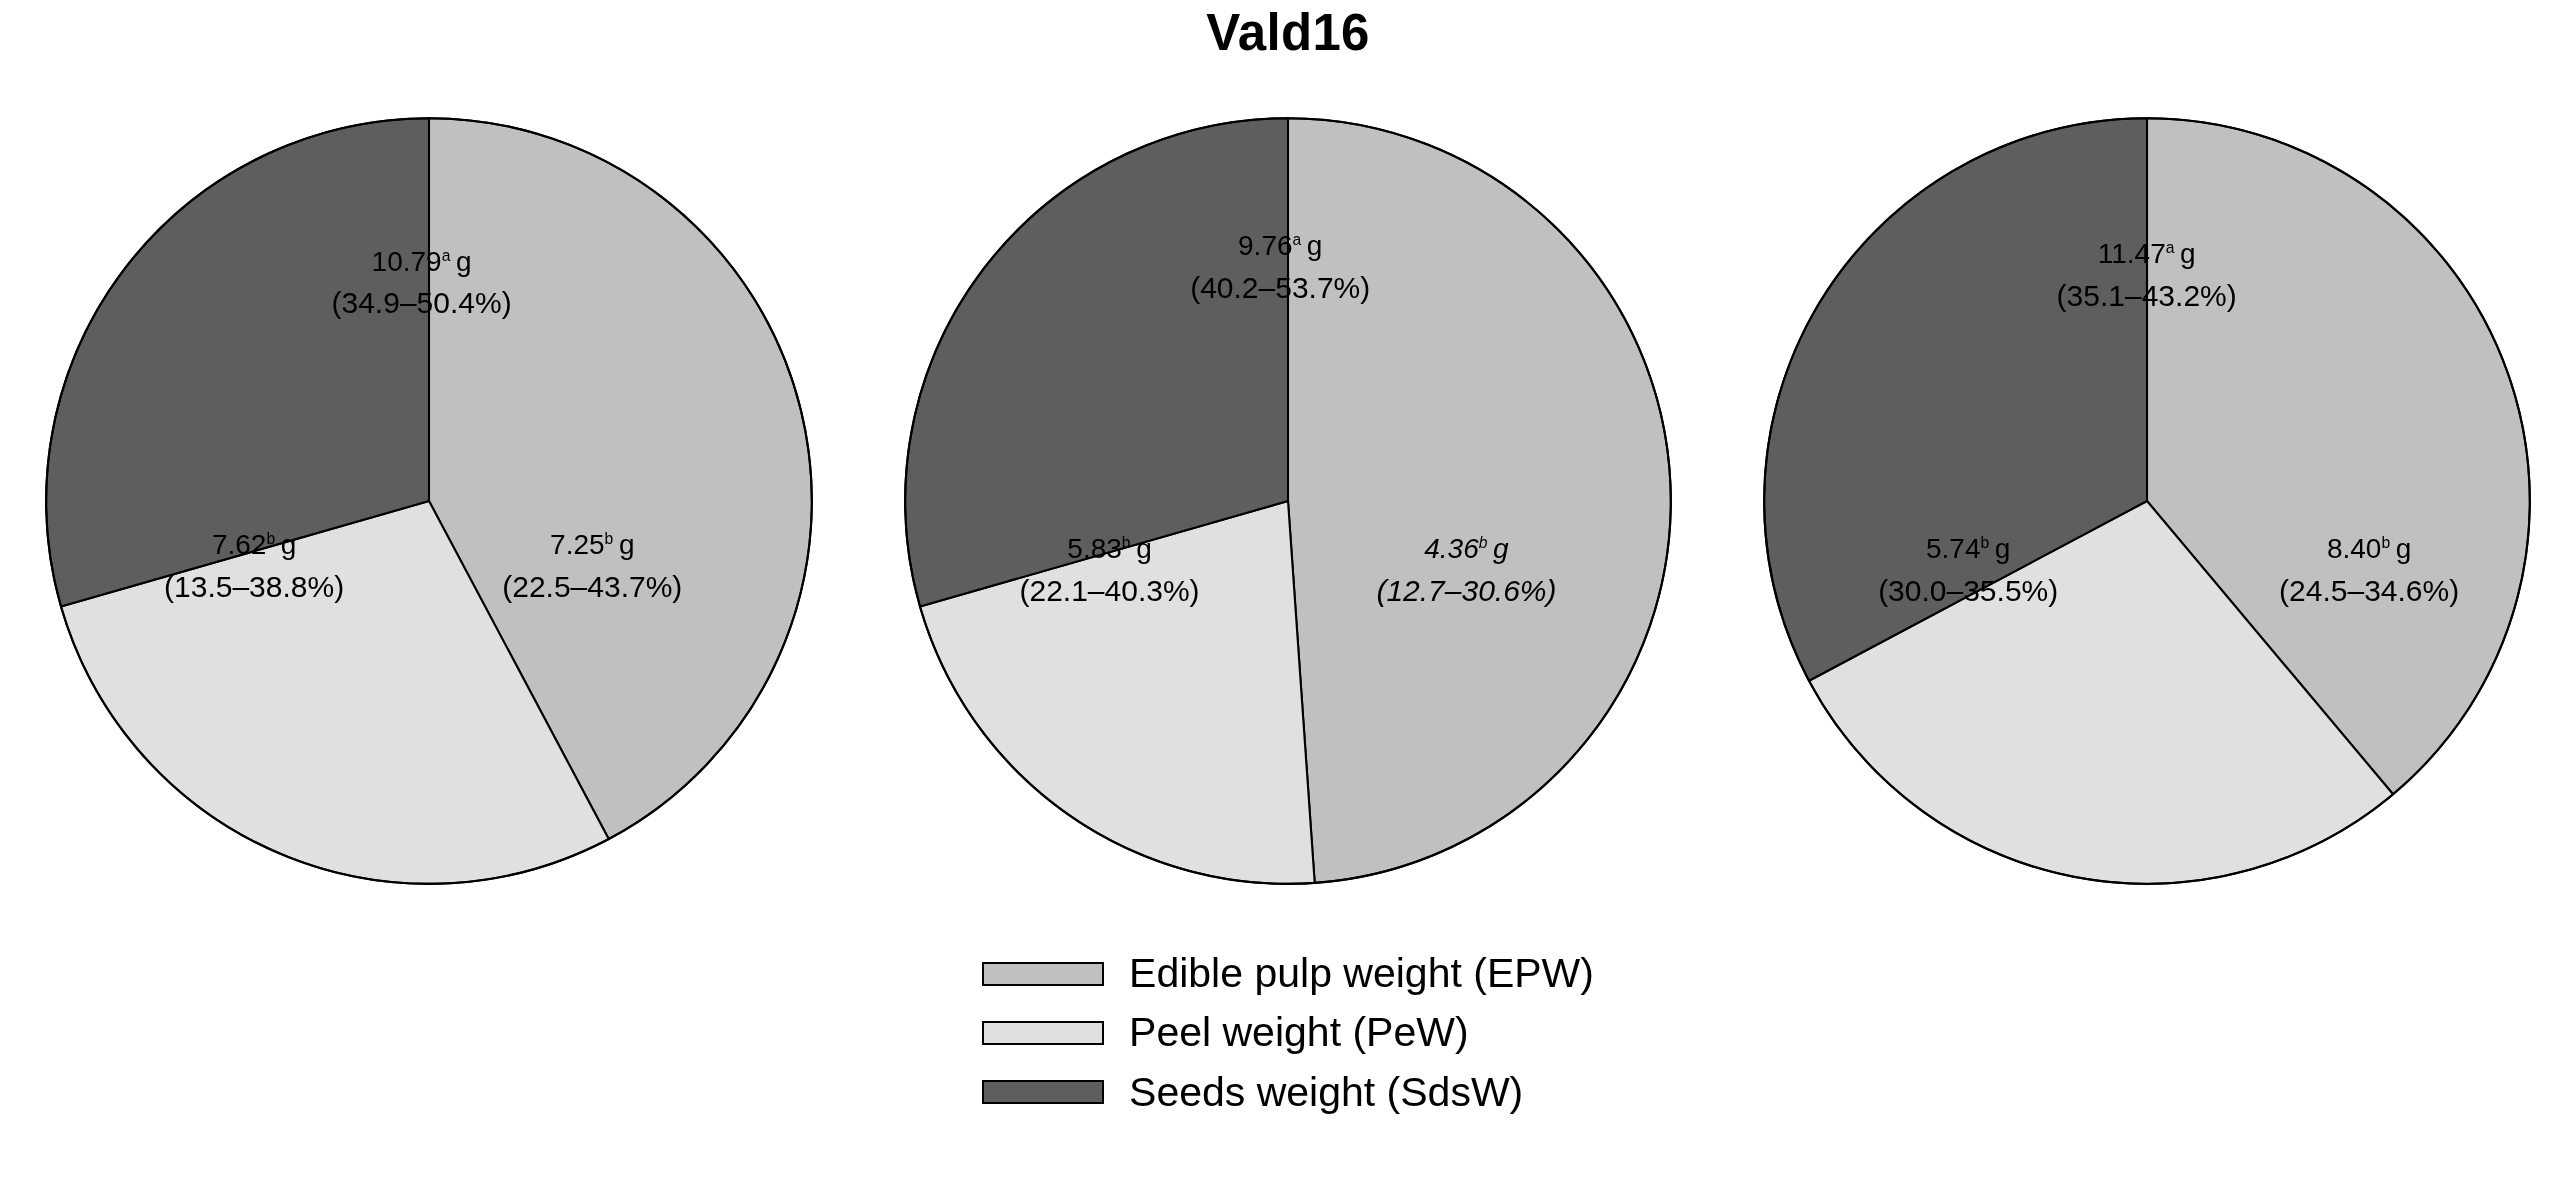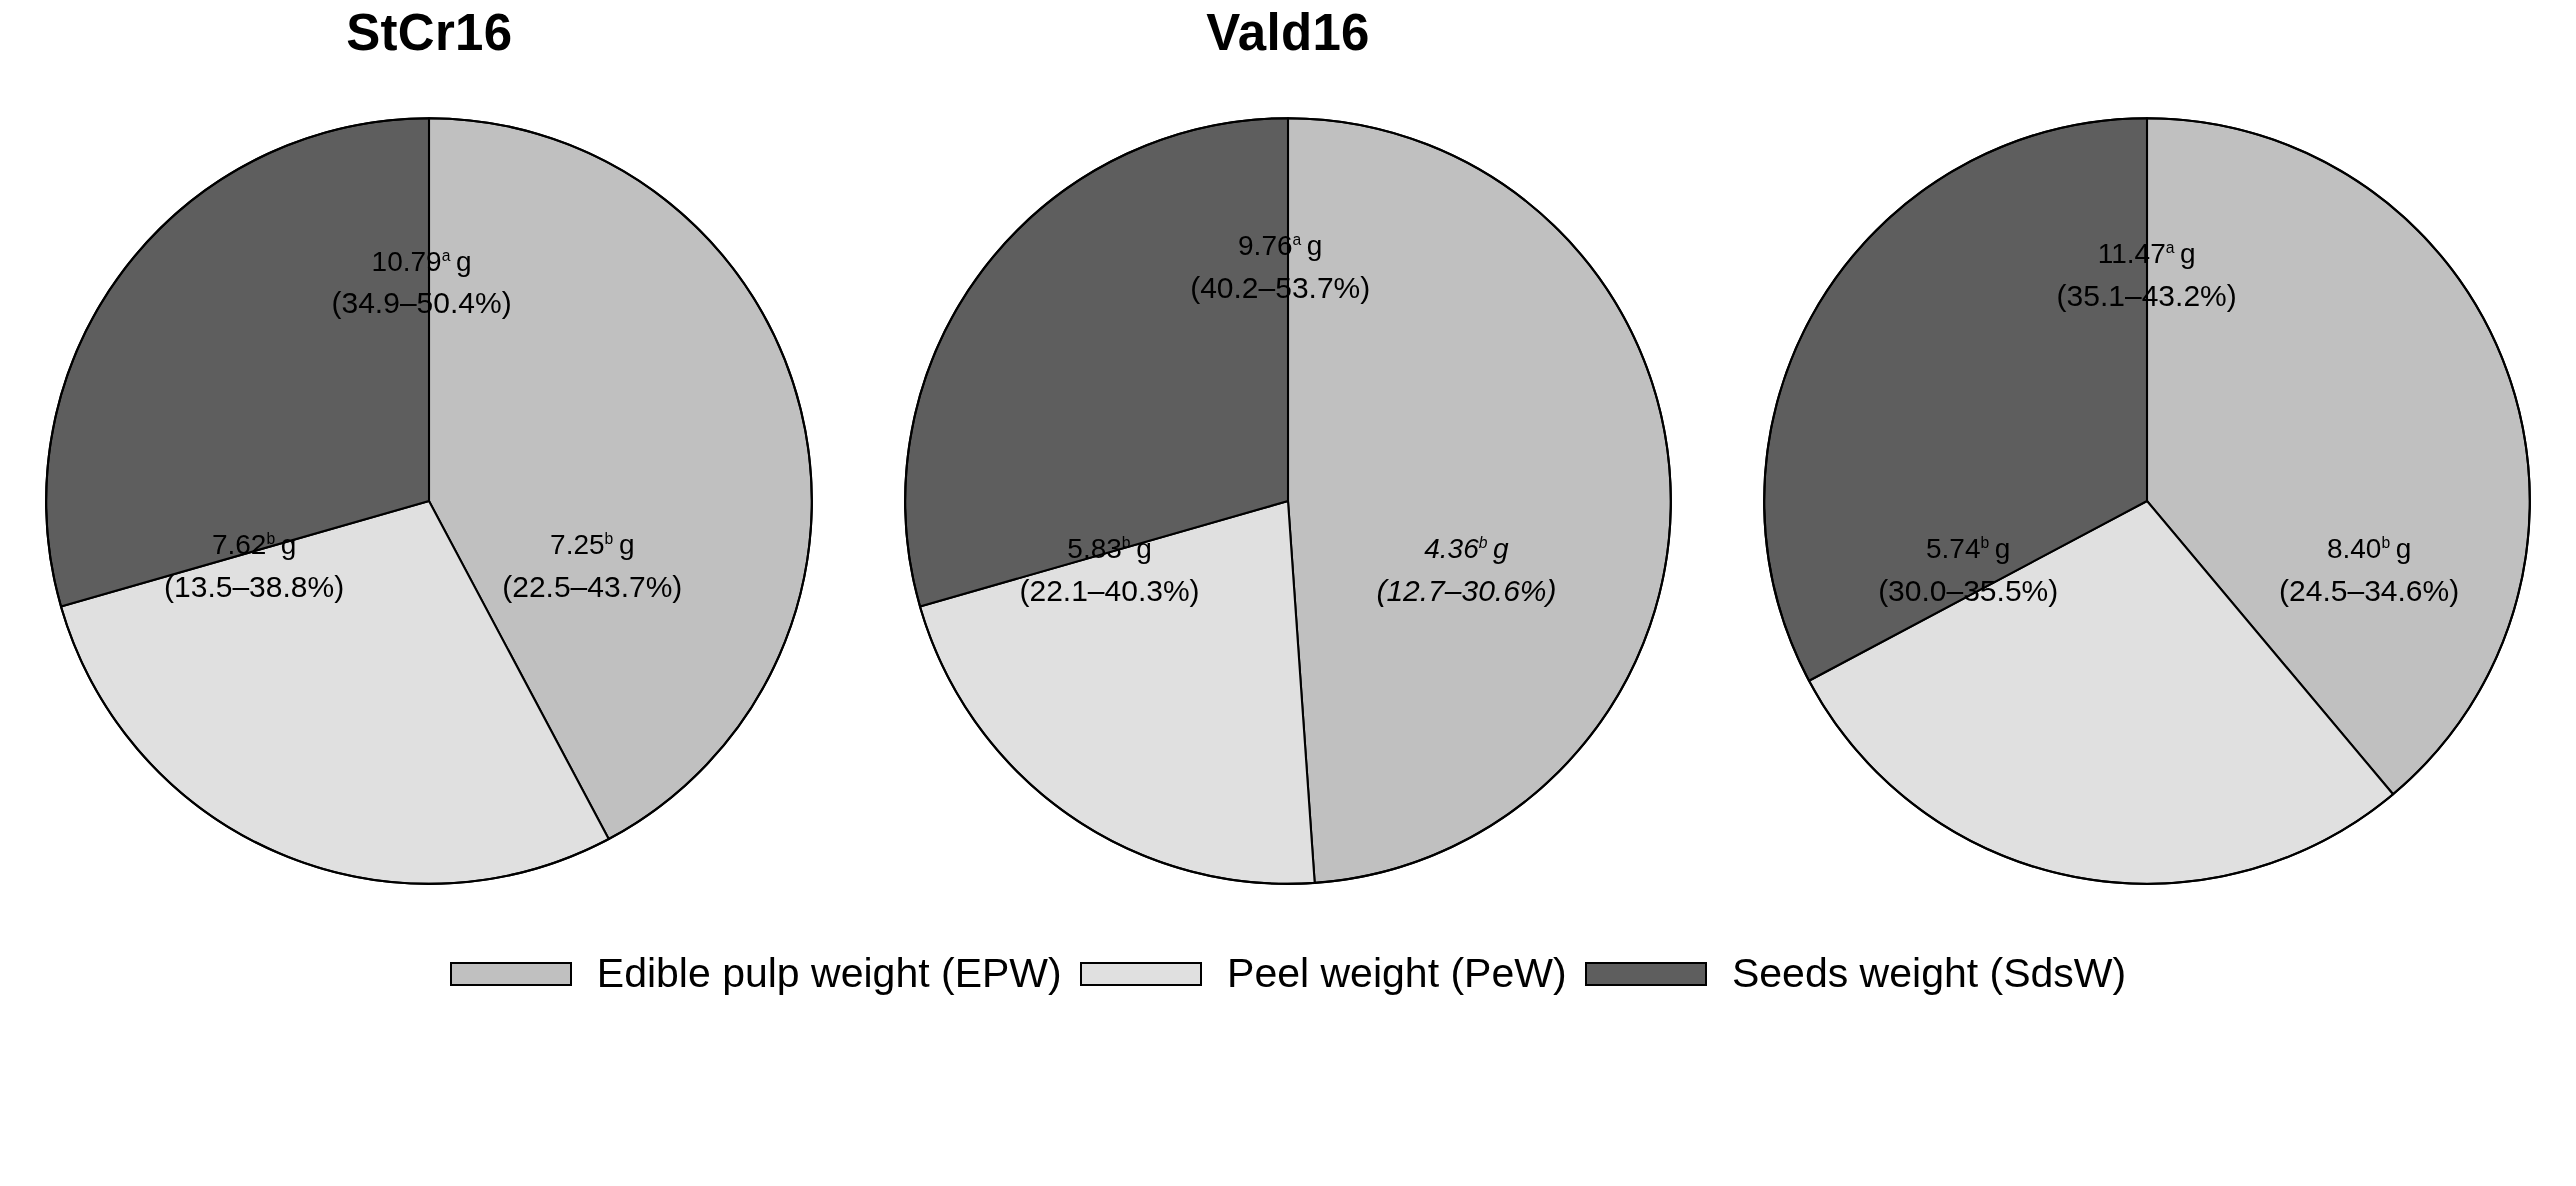--- a/index.html
+++ b/index.html
@@ -101,21 +101,21 @@
     position: absolute;
     left: 0;
     top: 953px;
     width: 2576px;
     display: flex;
     flex-direction: column;
     align-items: center;
   }
   .legend-inner {
     display: flex;
-    flex-direction: row;
+    flex-direction: column;
     gap: 18.4px;
   }
   .legend-row {
     display: flex;
     flex-direction: row;
     align-items: center;
     gap: 25px;
   }
   .legend-swatch {
     width: 122px;
@@ -129,21 +129,20 @@
     line-height: 1;
     white-space: nowrap;
   }
 </style>
 </head>
 <body>
 
 <div id="figure">
   <div class="panels" id="panels">
       <div class="panel">
-        <div class="panel-title">StCr16</div>
         <div class="pie-wrap">
           <svg class="pie-svg" viewBox="0 0 600 600">
             <path d="M 300 300 L 300.000 4.000 A 296 296 0 0 1 438.964 561.352 Z" fill="#c0c0c0" stroke="#000000" stroke-width="1.6" stroke-linejoin="round"></path>
             <path d="M 300 300 L 438.964 561.352 A 296 296 0 0 1 15.467 381.589 Z" fill="#e0e0e0" stroke="#000000" stroke-width="1.6" stroke-linejoin="round"></path>
             <path d="M 300 300 L 15.467 381.589 A 296 296 0 0 1 300.000 4.000 Z" fill="#5e5e5e" stroke="#000000" stroke-width="1.6" stroke-linejoin="round"></path>
             <circle cx="300" cy="300" r="296" fill="none" stroke="#000000" stroke-width="1.6"></circle>
           </svg>
           <div class="slice-labels">
             <div class="slice-label" style="left: 49%; top: 22%;">
               <div class="slice-value"><span>10.79</span><sup>a</sup> <span>g</span></div>

